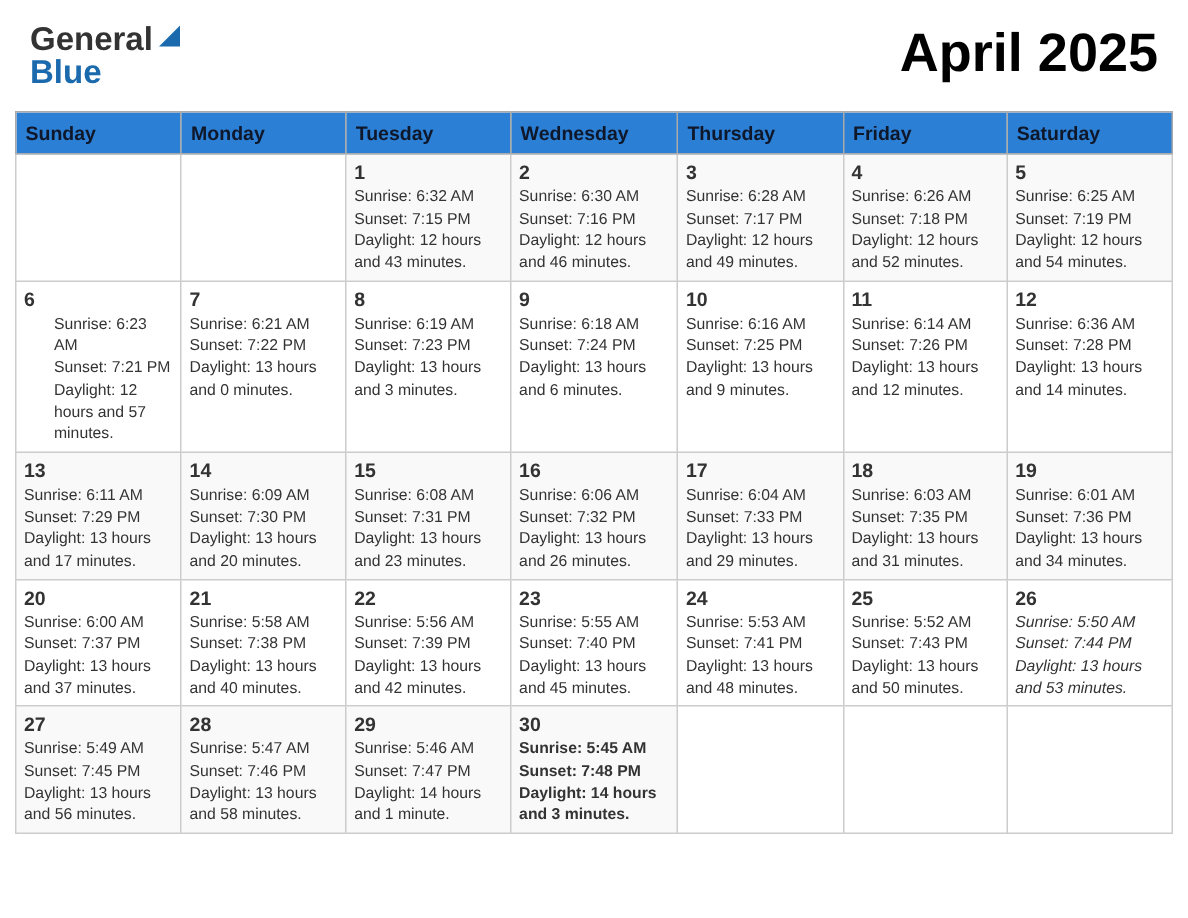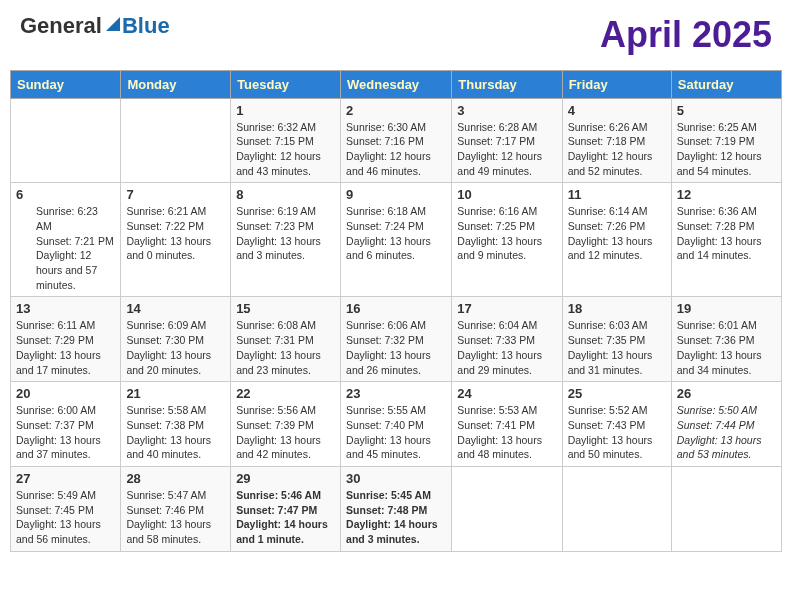--- a/index.html
+++ b/index.html
@@ -12,21 +12,21 @@
     }
     .header {
       display: flex;
       justify-content: space-between;
       align-items: flex-start;
       margin-bottom: 10px;
       padding: 5px 10px;
     }
     .logo {
       display: flex;
-      flex-direction: row;
+      flex-direction: column;
       align-items: flex-start;
     }
     .logo-general {
       font-size: 22px;
       font-weight: bold;
       color: #333;
       line-height: 1;
     }
     .logo-blue {
       font-size: 22px;
@@ -37,35 +37,35 @@
     .logo-top-row {
       display: flex;
       align-items: center;
     }
     .title-block {
       text-align: right;
     }
     .month-title {
       font-size: 36px;
       font-weight: bold;
-      color: #4c1d95;
+      color: #000000;
       line-height: 1.1;
     }
     .location-title {
       font-size: 15px;
       color: #555;
     }
     .calendar {
       width: 100%;
       border-collapse: collapse;
       border: 1px solid #ccc;
     }
     .calendar th {
       background-color: #2b7fd4;
-      color: #fef9c3;
+      color: #0f172a;
       text-align: left;
       padding: 6px 6px;
       font-size: 13px;
       font-weight: bold;
       border: 1px solid #aaa;
     }
     .calendar td {
       vertical-align: top;
       padding: 4px 5px;
       border: 1px solid #ccc;
@@ -301,21 +301,21 @@
 Daylight: 13 hours and 56 minutes.</div>
         </td>
         <td>
           <span class="day-number">28</span>
           <div class="day-info" style="white-space: pre-line;">Sunrise: 5:47 AM
 Sunset: 7:46 PM
 Daylight: 13 hours and 58 minutes.</div>
         </td>
         <td>
           <span class="day-number">29</span>
-          <div class="day-info" style="white-space: pre-line; font-weight: bold;">Sunrise: 5:46 AM
+          <div class="day-info" style="white-space: pre-line;">Sunrise: 5:46 AM
 Sunset: 7:47 PM
 Daylight: 14 hours and 1 minute.</div>
         </td>
         <td>
           <span class="day-number">30</span>
           <div class="day-info" style="white-space: pre-line; font-weight: bold;">Sunrise: 5:45 AM
 Sunset: 7:48 PM
 Daylight: 14 hours and 3 minutes.</div>
         </td>
         <td class="empty-cell"></td>

